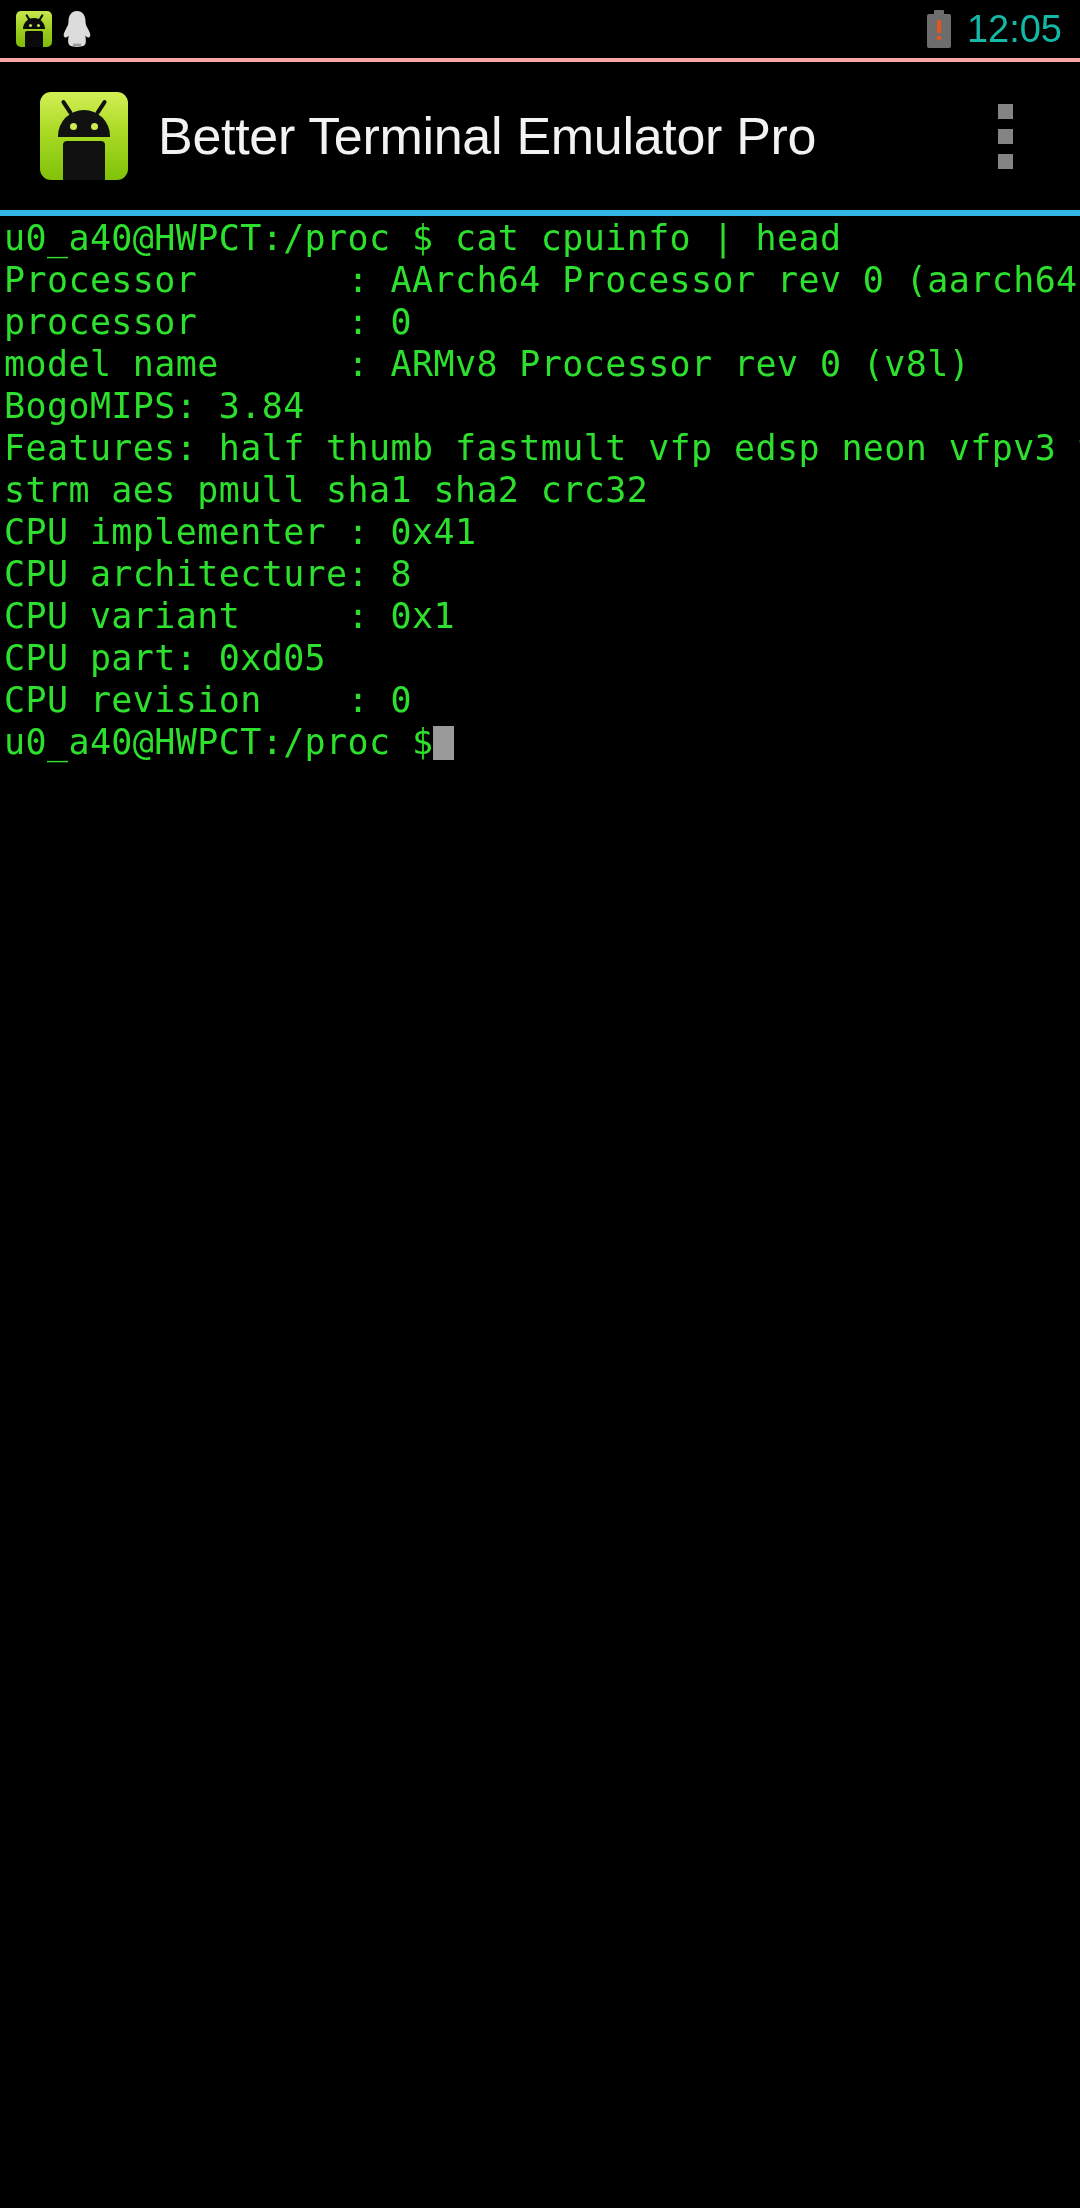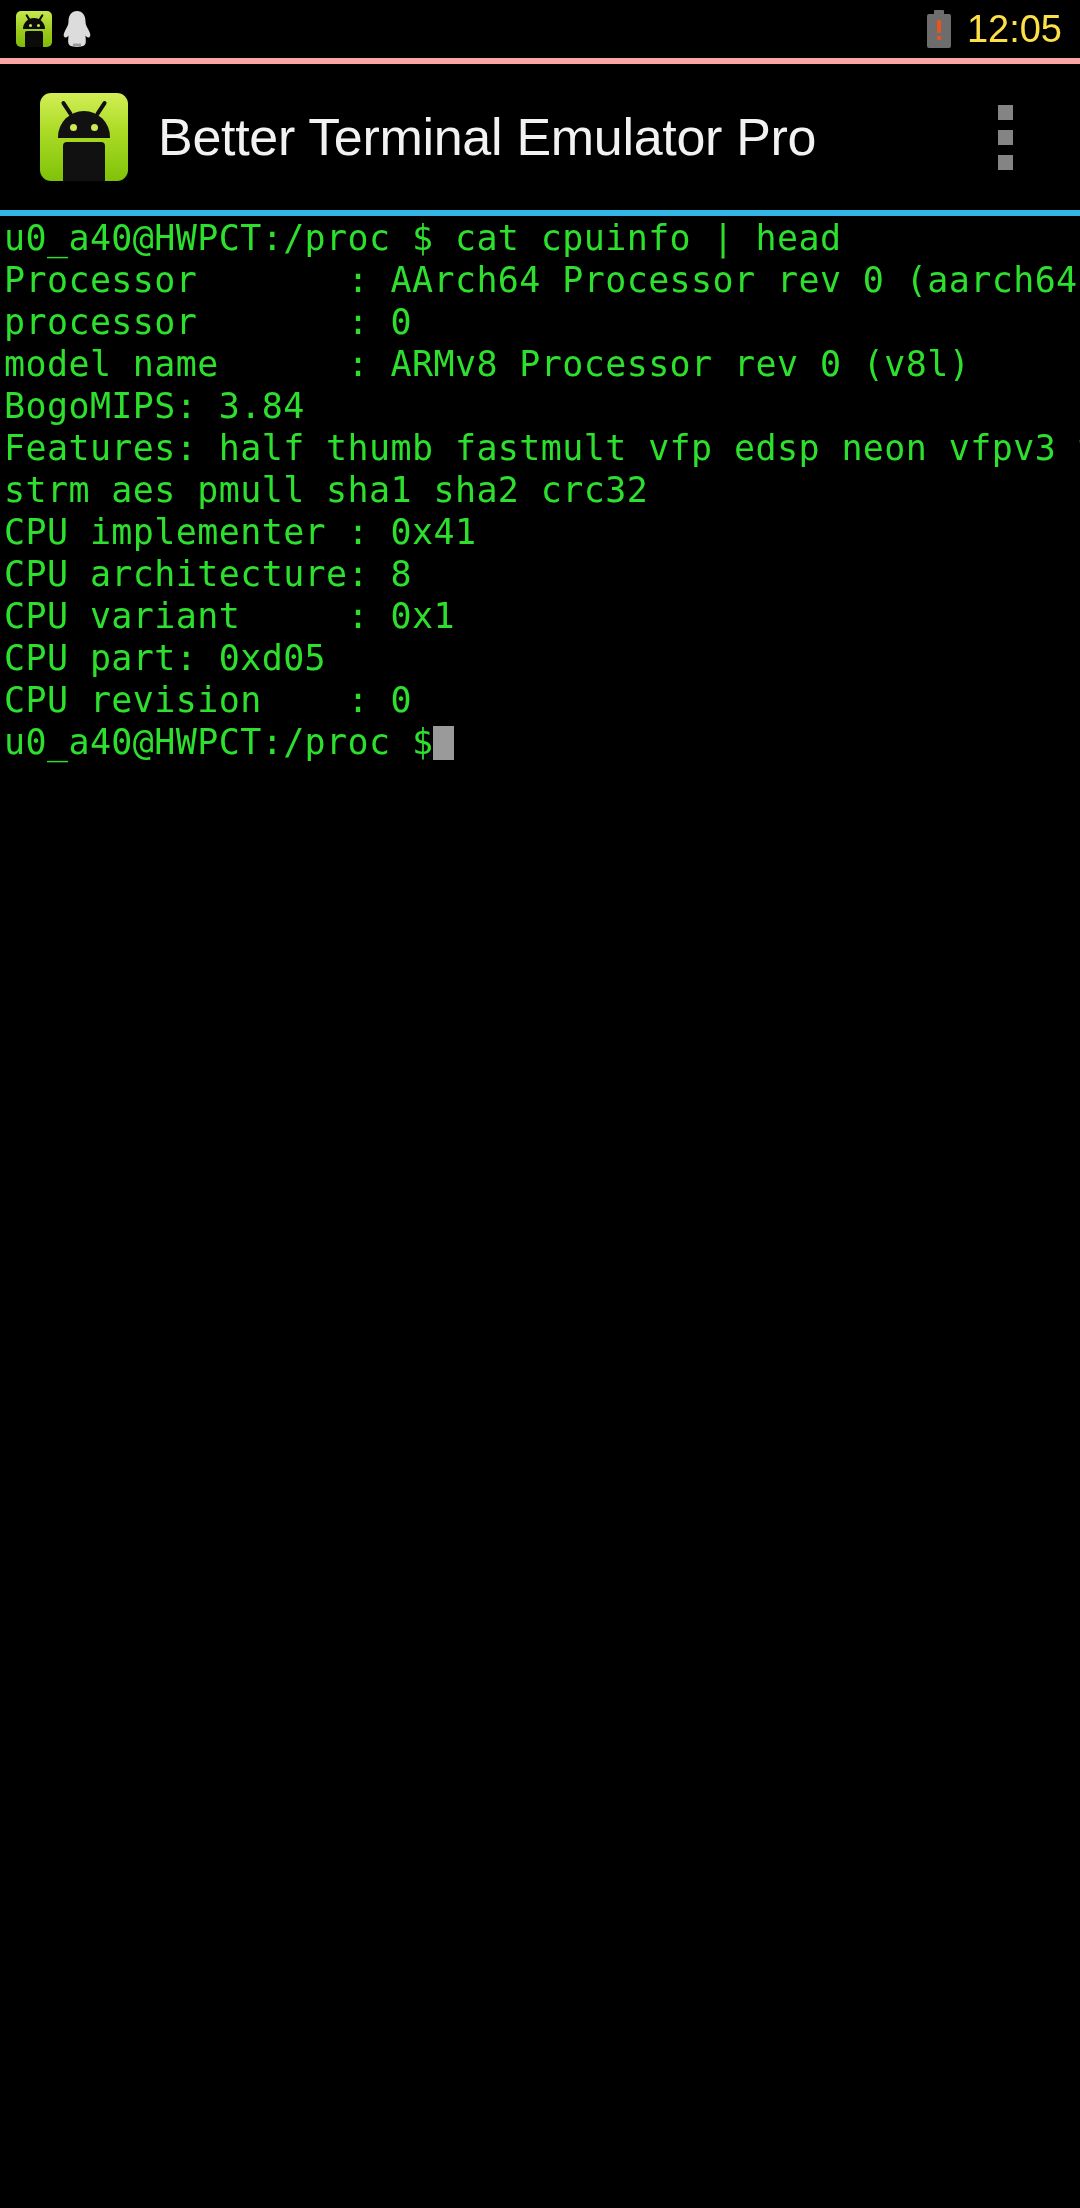--- a/index.html
+++ b/index.html
@@ -118,35 +118,35 @@
   }
   .battery-icon .dot {
     position: absolute;
     left: 10px; top: 26px;
     width: 4px; height: 4px;
     background: #e8541b;
     border-radius: 1px;
   }
 
   #status-clock {
-    color: #fde047;
+    color: #14b8a6;
     font-size: 38px;
     font-family: "Liberation Sans", sans-serif;
     letter-spacing: 0px;
     line-height: 1;
   }
 
   
   #action-bar {
     position: absolute;
     top: 58px; left: 0;
     width: 1080px;
     height: 152px;
     background: #000000;
-    border-top: 6px solid #fca5a5;
+    border-top: 4px solid #fca5a5;
     display: flex;
     align-items: center;
     padding-left: 40px;
   }
 
   
   .app-icon {
     position: relative;
     width: 88px;
     height: 88px;

